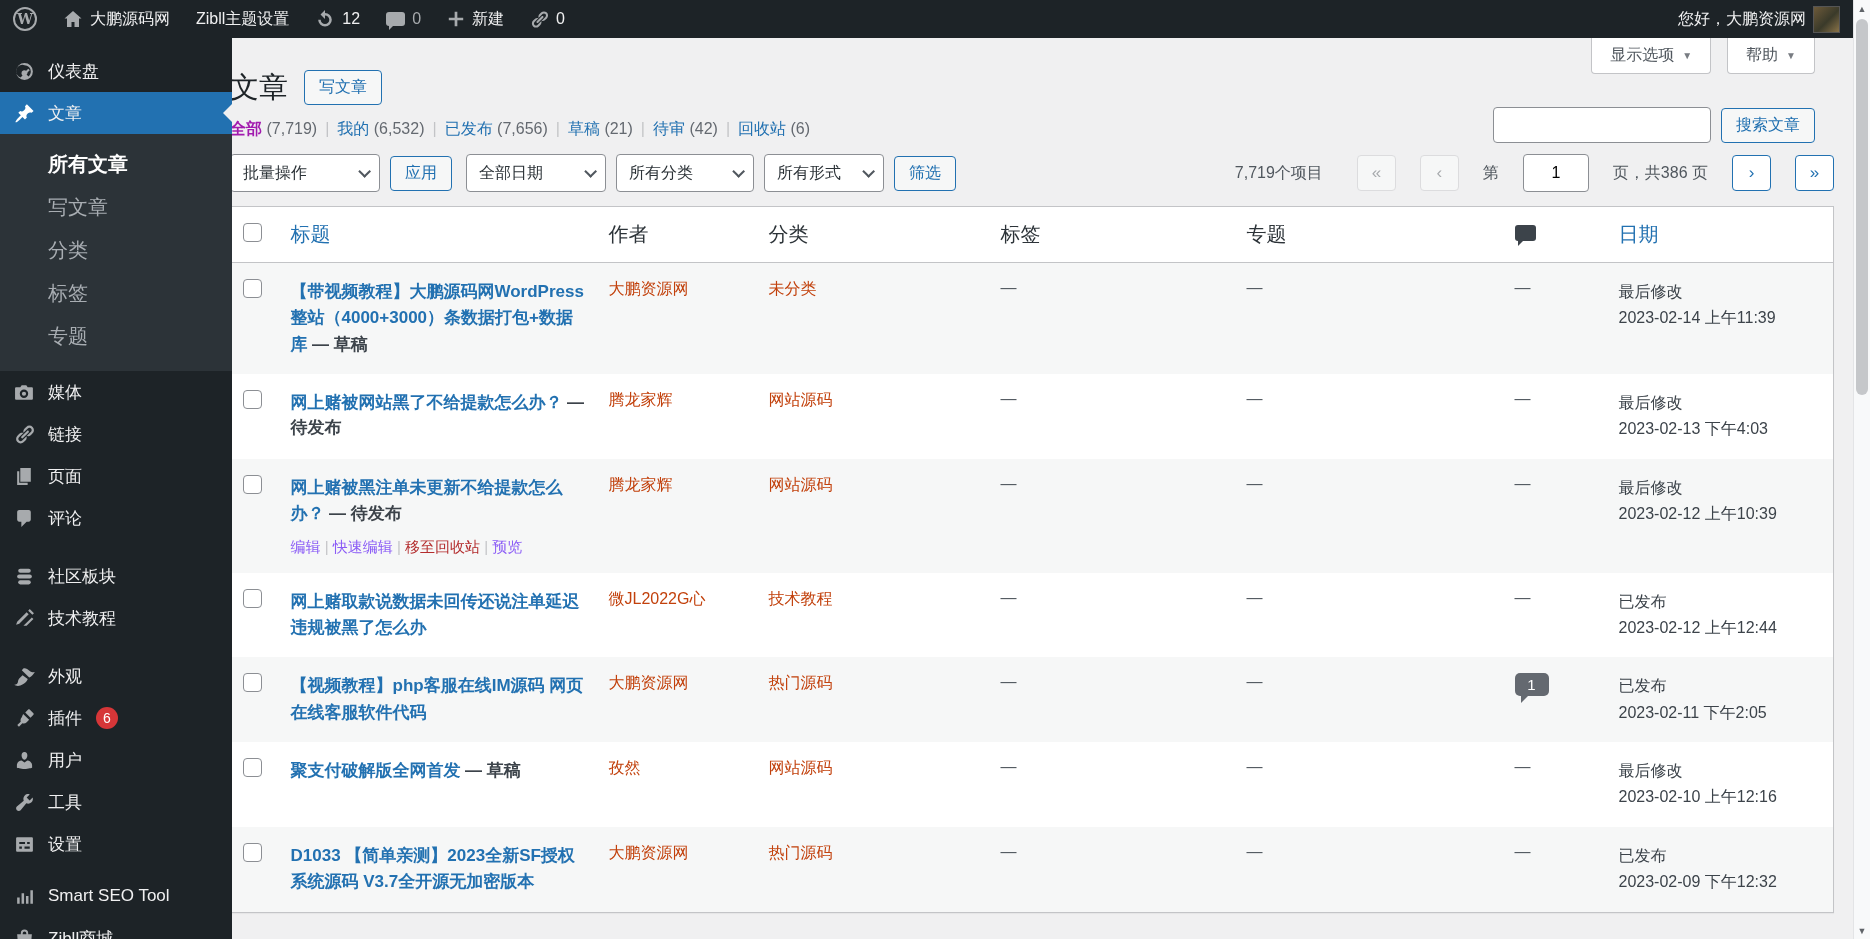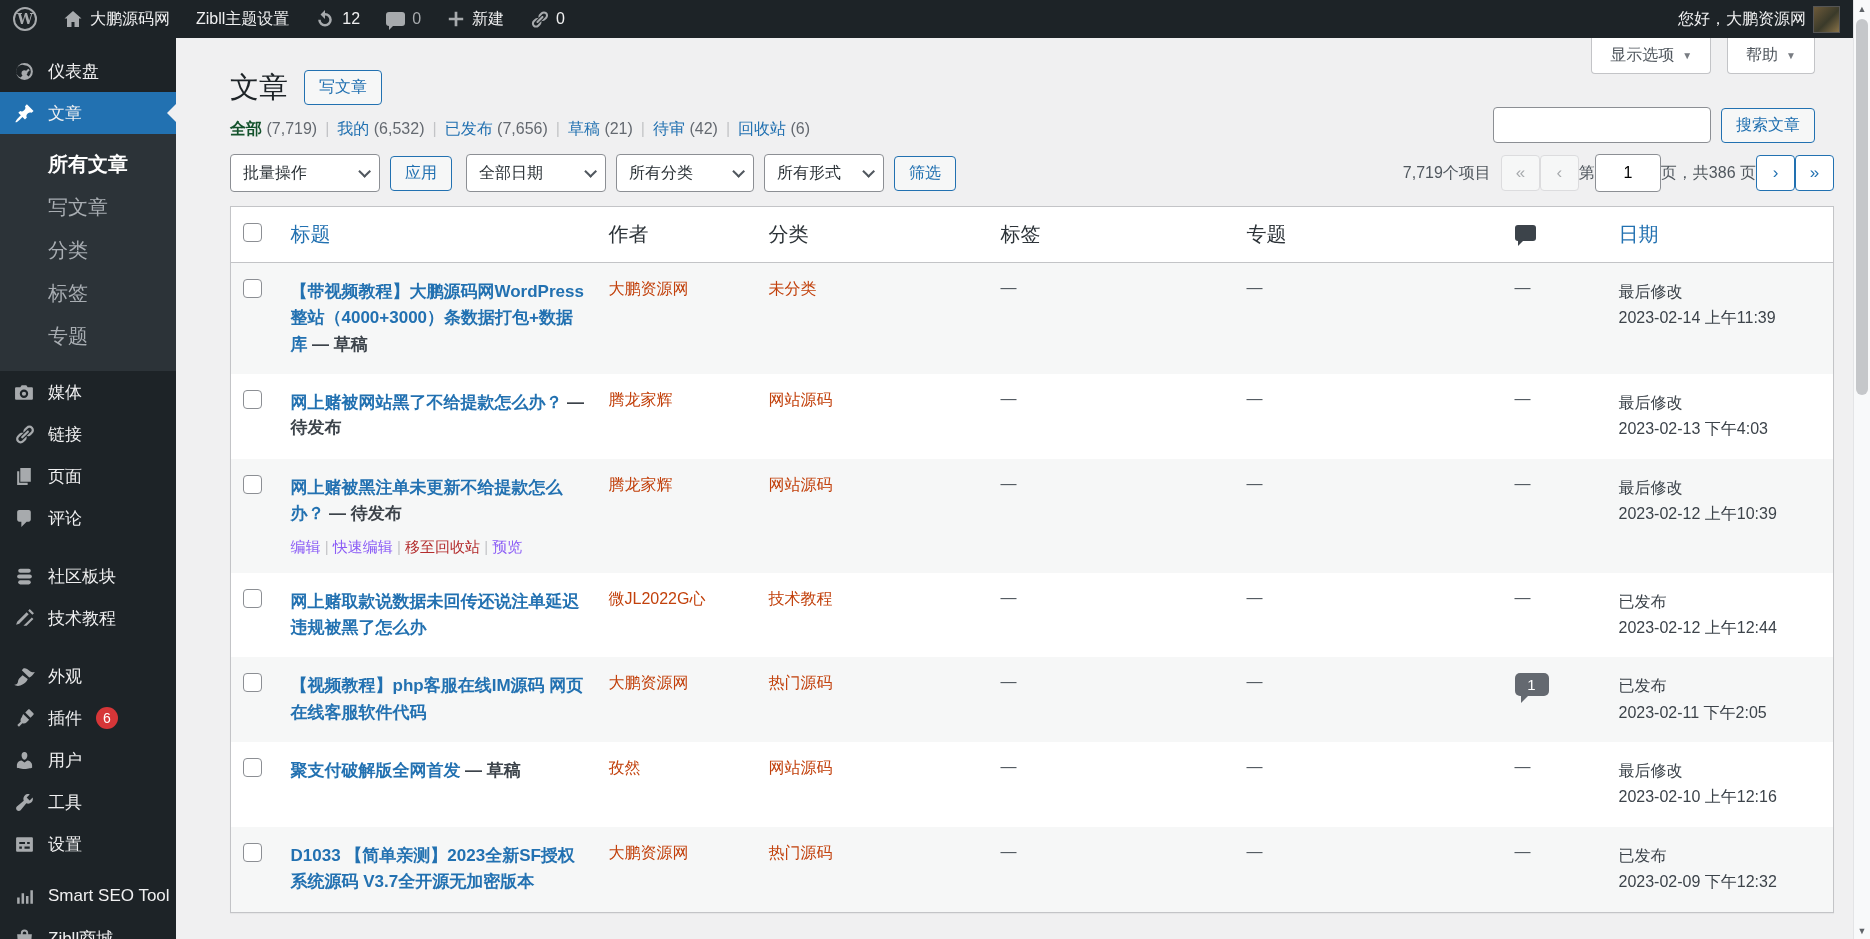--- a/index.html
+++ b/index.html
@@ -19,21 +19,21 @@
   .ab-right { margin-left:auto; display:flex; align-items:center; gap:10px; padding-right:30px; }
   .avatar { width:27px; height:27px; background:linear-gradient(135deg,#6d5a3a,#3a3a2a 55%,#8a7348); border:1px solid #555; }
 
   
   #vscroll { position:absolute; top:0; right:0; width:17px; height:939px; background:#f8f9fa; border-left:1px solid #e3e4e6; z-index:100; }
   .sb-arrow { position:absolute; left:0; width:16px; height:17px; display:flex; align-items:center; justify-content:center; font-size:9px; color:#5f6368; background:#f8f9fa; }
   .sb-arrow.up { top:0; } .sb-arrow.down { bottom:0; }
   #sb-thumb { position:absolute; left:2px; top:19px; width:12px; height:376px; background:#c5c7ca; border-radius:6px; }
 
   
-  #sidebar { position:absolute; top:38px; left:0; bottom:0; width:176px; background:#1d2327; z-index:50; padding-top:12px; }
+  #sidebar { position:absolute; top:38px; left:0; bottom:0; width:232px; background:#1d2327; z-index:50; padding-top:12px; }
   .menu-item { display:flex; align-items:center; gap:12px; height:42px; padding:0 0 0 12px; color:#f0f0f1; font-size:17px; cursor:pointer; position:relative; }
   .menu-item .mi-ico { width:24px; display:flex; justify-content:center; color:#a7aaad; flex:none; }
   .menu-item.active { background:#2271b1; }
   .menu-item.active .mi-ico { color:#fff; }
   .menu-item.active:after { content:""; position:absolute; right:0; top:50%; margin-top:-9px; border:9px solid transparent; border-right-color:#f0f0f1; }
   .menu-item .badge { background:#d63638; color:#fff; border-radius:50%; min-width:22px; height:22px; display:inline-flex; align-items:center; justify-content:center; font-size:14px; margin-left:2px; }
   .gap-before { margin-top:16px; }
   .gap-before-sm { margin-top:10px; }
   #submenu { background:#2c3338; padding:9px 0 13px; }
   .submenu-item { display:block; padding:8px 0 8px 48px; color:#a8adb2; font-size:20px; cursor:pointer; }
@@ -49,29 +49,29 @@
   #title-row { display:flex; align-items:center; gap:16px; padding-top:32px; }
   #page-title { font-size:29px; font-weight:400; color:#1d2327; line-height:1.1; }
   .btn-secondary { background:#f6f7f7; border:1px solid #2271b1; color:#2271b1; border-radius:4px; padding:6px 14px; font-size:16px; cursor:pointer; font-family:inherit; }
 
   #search-box { position:absolute; top:69px; right:55px; display:flex; gap:10px; align-items:center; }
   #search-input { width:218px; height:36px; border:1px solid #8c8f94; border-radius:4px; background:#fff; padding:0 8px; font-size:16px; }
 
   #subsets { margin-top:14px; font-size:16px; color:#646970; }
   #subsets .subset { cursor:pointer; }
   #subsets .subset .lbl { color:#2271b1; }
-  #subsets .subset.current .lbl { color:#14532d; font-weight:bold; }
+  #subsets .subset.current .lbl { color:#a21caf; font-weight:bold; }
   #subsets .cnt { color:#646970; }
   #subsets .sep { color:#c3c4c7; margin:0 8px; }
 
   #tablenav { margin-top:14px; display:flex; align-items:center; }
   .select-box { display:inline-flex; align-items:center; justify-content:space-between; gap:14px; background:#fff; border:1px solid #8c8f94; border-radius:4px; height:38px; padding:0 12px; font-size:16px; color:#2c3338; cursor:pointer; margin-right:10px; }
   .chev { width:9px; height:9px; border-right:2px solid #50575e; border-bottom:2px solid #50575e; transform:rotate(45deg) translateY(-3px); }
   #tablenav .btn-secondary { margin-right:14px; }
-  #nav-right { margin-left:auto; display:flex; align-items:center; gap:0; color:#50575e; }
+  #nav-right { margin-left:auto; display:flex; align-items:center; gap:24px; color:#50575e; }
   #displaying-num { margin-right:10px; }
   .pg-btn { width:39px; height:36px; display:flex; align-items:center; justify-content:center; border-radius:4px; font-size:17px; cursor:pointer; }
   .pg-btn.disabled { background:#f6f7f7; border:1px solid #dcdcde; color:#a7aaad; }
   .pg-btn.enabled { background:#fff; border:1px solid #2271b1; color:#2271b1; }
   #current-page { width:66px; height:38px; text-align:center; border:1px solid #8c8f94; border-radius:4px; font-size:16px; background:#fff; }
 
   
   #posts-table { margin-top:14px; width:100%; border-collapse:collapse; background:#fff; border:1px solid #c3c4c7; box-shadow:0 1px 1px rgba(0,0,0,.04); table-layout:fixed; }
   #posts-table th { text-align:left; font-weight:400; font-size:20px; color:#2c3338; padding:14px 12px; border-bottom:1px solid #c3c4c7; }
   #posts-table th.sortable { color:#2271b1; cursor:pointer; }

